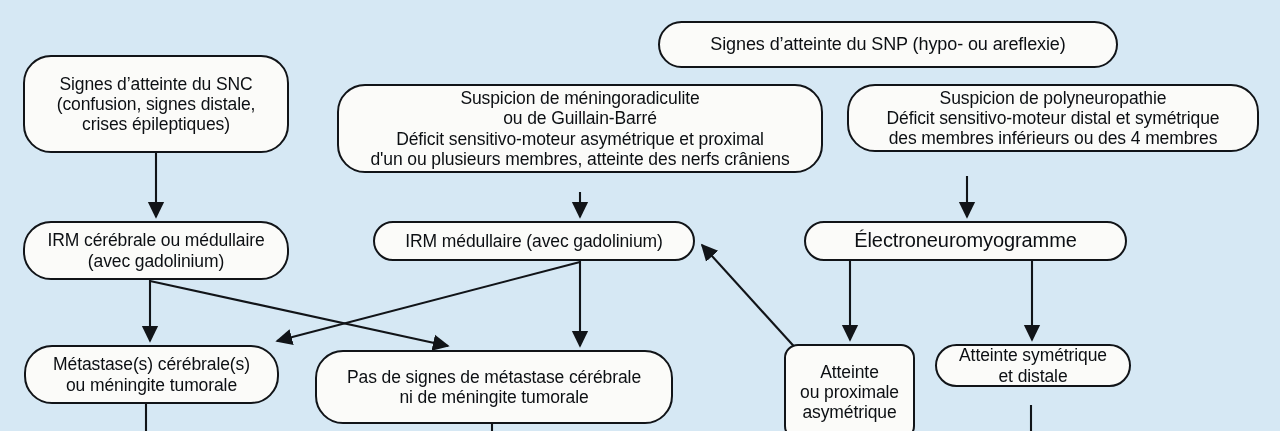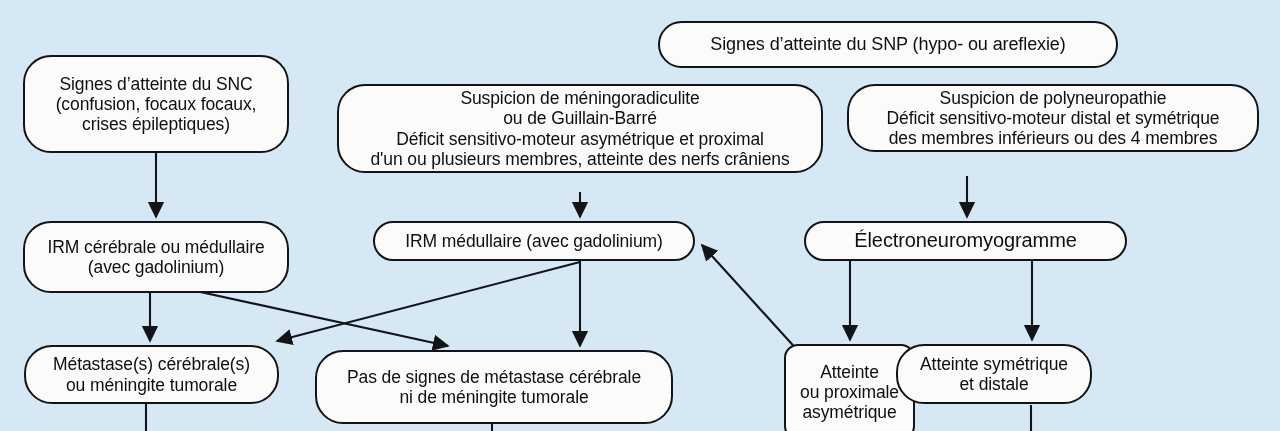--- a/index.html
+++ b/index.html
@@ -51,27 +51,27 @@
     display: block;
   }
   .node .sub {
     font-weight: normal;
     display: block;
   }
   .n-snc      { left: 23px;  top: 55px;  width: 266px; height: 98px;  font-size: 17.5px; }
   .n-snp      { left: 658px; top: 21px;  width: 460px; height: 47px;  font-size: 18px; font-weight: bold; border-radius: 24px; }
   .n-mening   { left: 337px; top: 84px;  width: 486px; height: 89px; font-size: 17.5px; }
   .n-polyneuro{ left: 847px; top: 84px;  width: 412px; height: 68px;  font-size: 17.5px; }
-  .n-irmcereb { left: 23px;  top: 221px; width: 266px; height: 72px;  font-size: 17.5px; }
+  .n-irmcereb { left: 23px;  top: 221px; width: 266px; height: 59px;  font-size: 17.5px; }
   .n-irmmed   { left: 373px; top: 221px; width: 322px; height: 40px;  font-size: 17.5px; border-radius: 20px; }
   .n-enmg     { left: 804px; top: 221px; width: 323px; height: 40px;  font-size: 20px; border-radius: 20px; }
   .n-meta     { left: 24px;  top: 345px; width: 255px; height: 59px;  font-size: 17.5px; }
   .n-pasdesig { left: 315px; top: 350px; width: 358px; height: 74px;  font-size: 17.5px; }
   .n-asym     { left: 784px; top: 344px; width: 131px; height: 96px;  font-size: 17.5px; border-radius: 14px; }
-  .n-sym      { left: 896px; top: 344px; width: 196px; height: 60px;  font-size: 17.5px; }
+  .n-sym      { left: 935px; top: 344px; width: 196px; height: 43px;  font-size: 17.5px; }
 </style>
 </head>
 <body>
 
 <div id="stage">
 
   <svg class="edges" viewBox="0 0 1280 431">
     <defs>
       <marker id="ah" markerWidth="9" markerHeight="9" refX="7.2" refY="4.5" orient="auto" markerUnits="strokeWidth">
         <path d="M0,0.6 L8,4.5 L0,8.4 z" fill="#111418"></path>
@@ -101,21 +101,21 @@
 
       <line x1="146" y1="404" x2="146" y2="431"></line>
       <line x1="492" y1="409" x2="492" y2="431"></line>
       <line x1="1031" y1="405" x2="1031" y2="431"></line>
     </g>
   </svg>
 
   <div class="node n-snc">
     <span class="txt">
       <span class="ttl">Signes d’atteinte du SNC</span>
-      <span class="sub">(confusion, focaux focaux,</span>
+      <span class="sub">(confusion, signes distale,</span>
       <span class="sub">crises épileptiques)</span>
     </span>
   </div>
 
   <div class="node n-snp">
     <span class="txt ttl">Signes d’atteinte du SNP (hypo- ou areflexie)</span>
   </div>
 
   <div class="node n-mening">
     <span class="txt">

